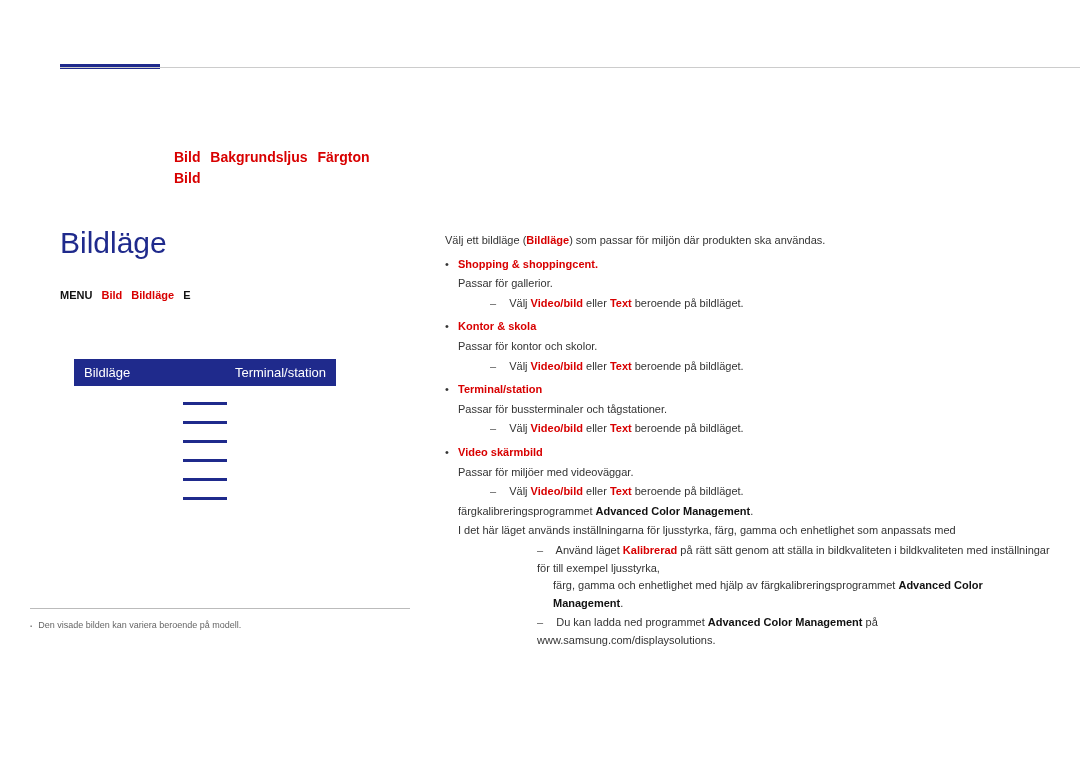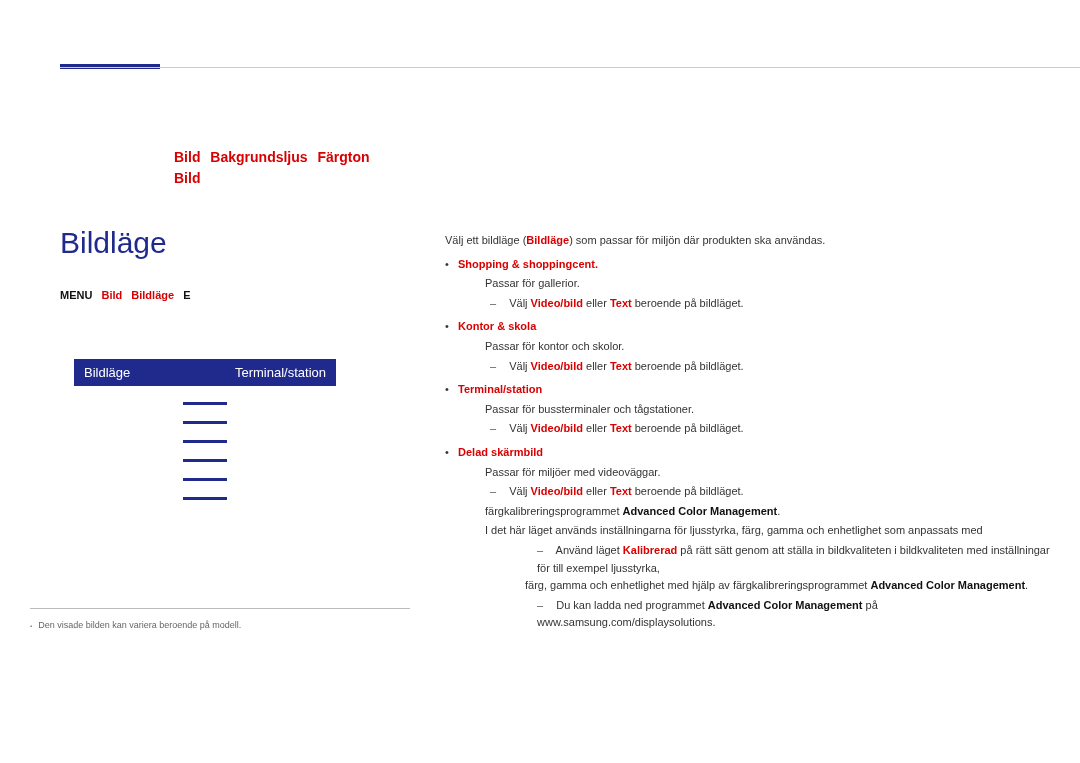--- a/index.html
+++ b/index.html
@@ -89,21 +89,21 @@
       position: absolute;
       top: 232px;
       left: 445px;
       right: 30px;
       font-size: 11px;
       line-height: 1.6;
     }
     .content .r { color: #d80000; font-weight: bold; }
     .content .bld { font-weight: bold; color: #111; }
     .row-ht { margin-top: 6px; }
-    .sub-row { margin-left: 40px; margin-top: 2px; }
+    .sub-row { margin-left: 13px; margin-top: 2px; }
     .bullet-row { margin-left: 45px; margin-top: 2px; }
     .bullet-row::before { content: "‒"; margin-right: 10px; color: #555; }
     .bullet2 { margin-left: 92px; margin-top: 2px; }
     .bullet2::before { content: "‒"; margin-right: 10px; color: #555; }
 
     .footer-hr {
       position: absolute;
       top: 608px;
       left: 30px;
       width: 380px;
@@ -198,39 +198,39 @@
   <div class="bullet-row">
     <span>Välj</span>
     <span class="r">Video/bild</span>
     <span>eller</span>
     <span class="r">Text</span>
     <span>beroende på bildläget.</span>
   </div>
 
   <div class="row-ht">
     <span>•</span>&nbsp;&nbsp;
-    <span class="r">Delad skärmbild</span>
+    <span class="r">Video skärmbild</span>
   </div>
   <div class="sub-row">Passar för miljöer med videoväggar.</div>
   <div class="bullet-row">
     <span>Välj</span>
     <span class="r">Video/bild</span>
     <span>eller</span>
     <span class="r">Text</span>
     <span>beroende på bildläget.</span>
   </div>
 
   <div class="sub-row">
     <span>färgkalibreringsprogrammet </span><span class="bld">Advanced Color Management</span><span>.</span>
   </div>
   <div class="sub-row">I det här läget används inställningarna för ljusstyrka, färg, gamma och enhetlighet som anpassats med</div>
   <div class="bullet2">
     <span>Använd läget </span><span class="r">Kalibrerad</span><span> på rätt sätt genom att ställa in bildkvaliteten i bildkvaliteten med inställningar för till exempel ljusstyrka,</span>
   </div>
-  <div style="margin-left:80px">
+  <div style="margin-left:108px">
     <span>färg, gamma och enhetlighet med hjälp av färgkalibreringsprogrammet </span><span class="bld">Advanced Color Management</span><span>.</span>
   </div>
   <div class="bullet2">
     <span>Du kan ladda ned programmet </span><span class="bld">Advanced Color Management</span><span> på www.samsung.com/displaysolutions.</span>
   </div>
 </div>
 
 <div class="footer-hr"></div>
 <div class="footer-note">Den visade bilden kan variera beroende på modell.</div>
 

